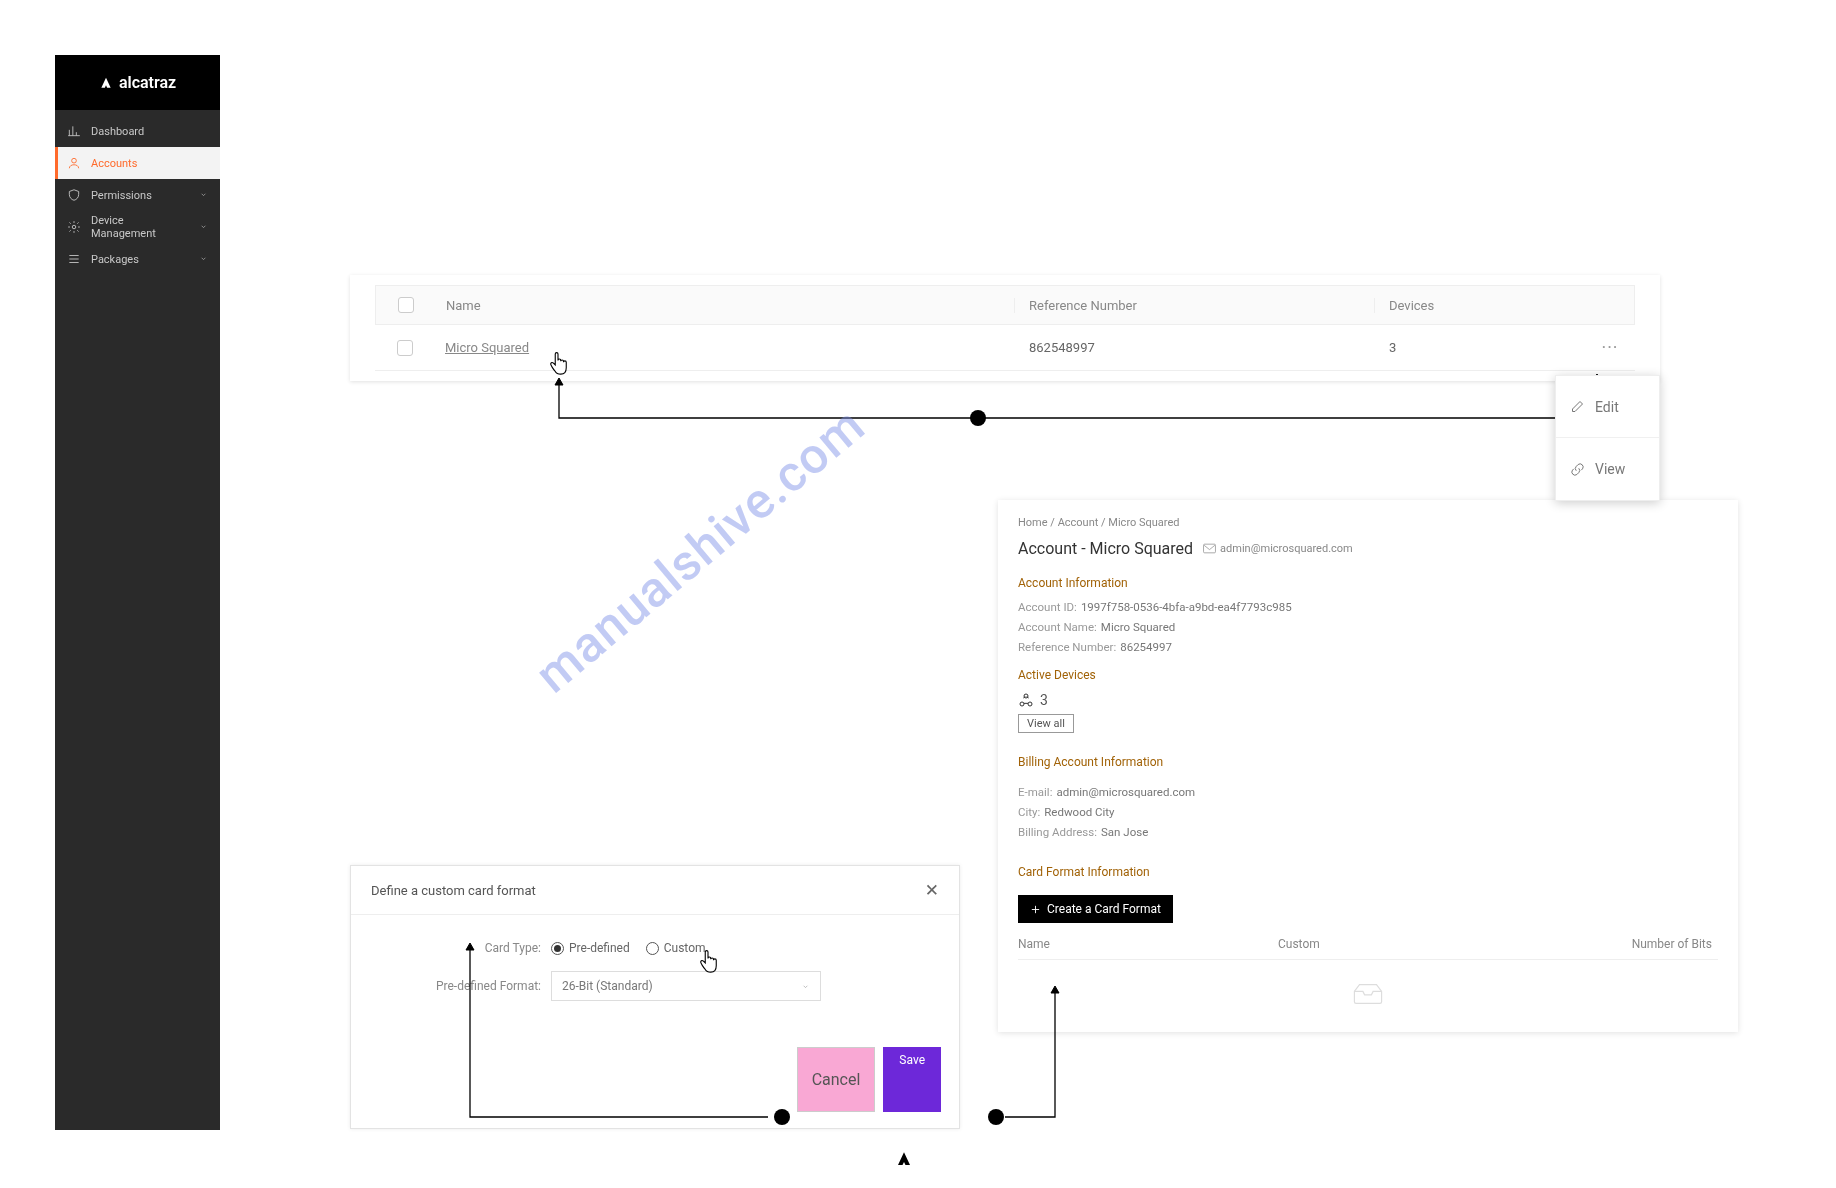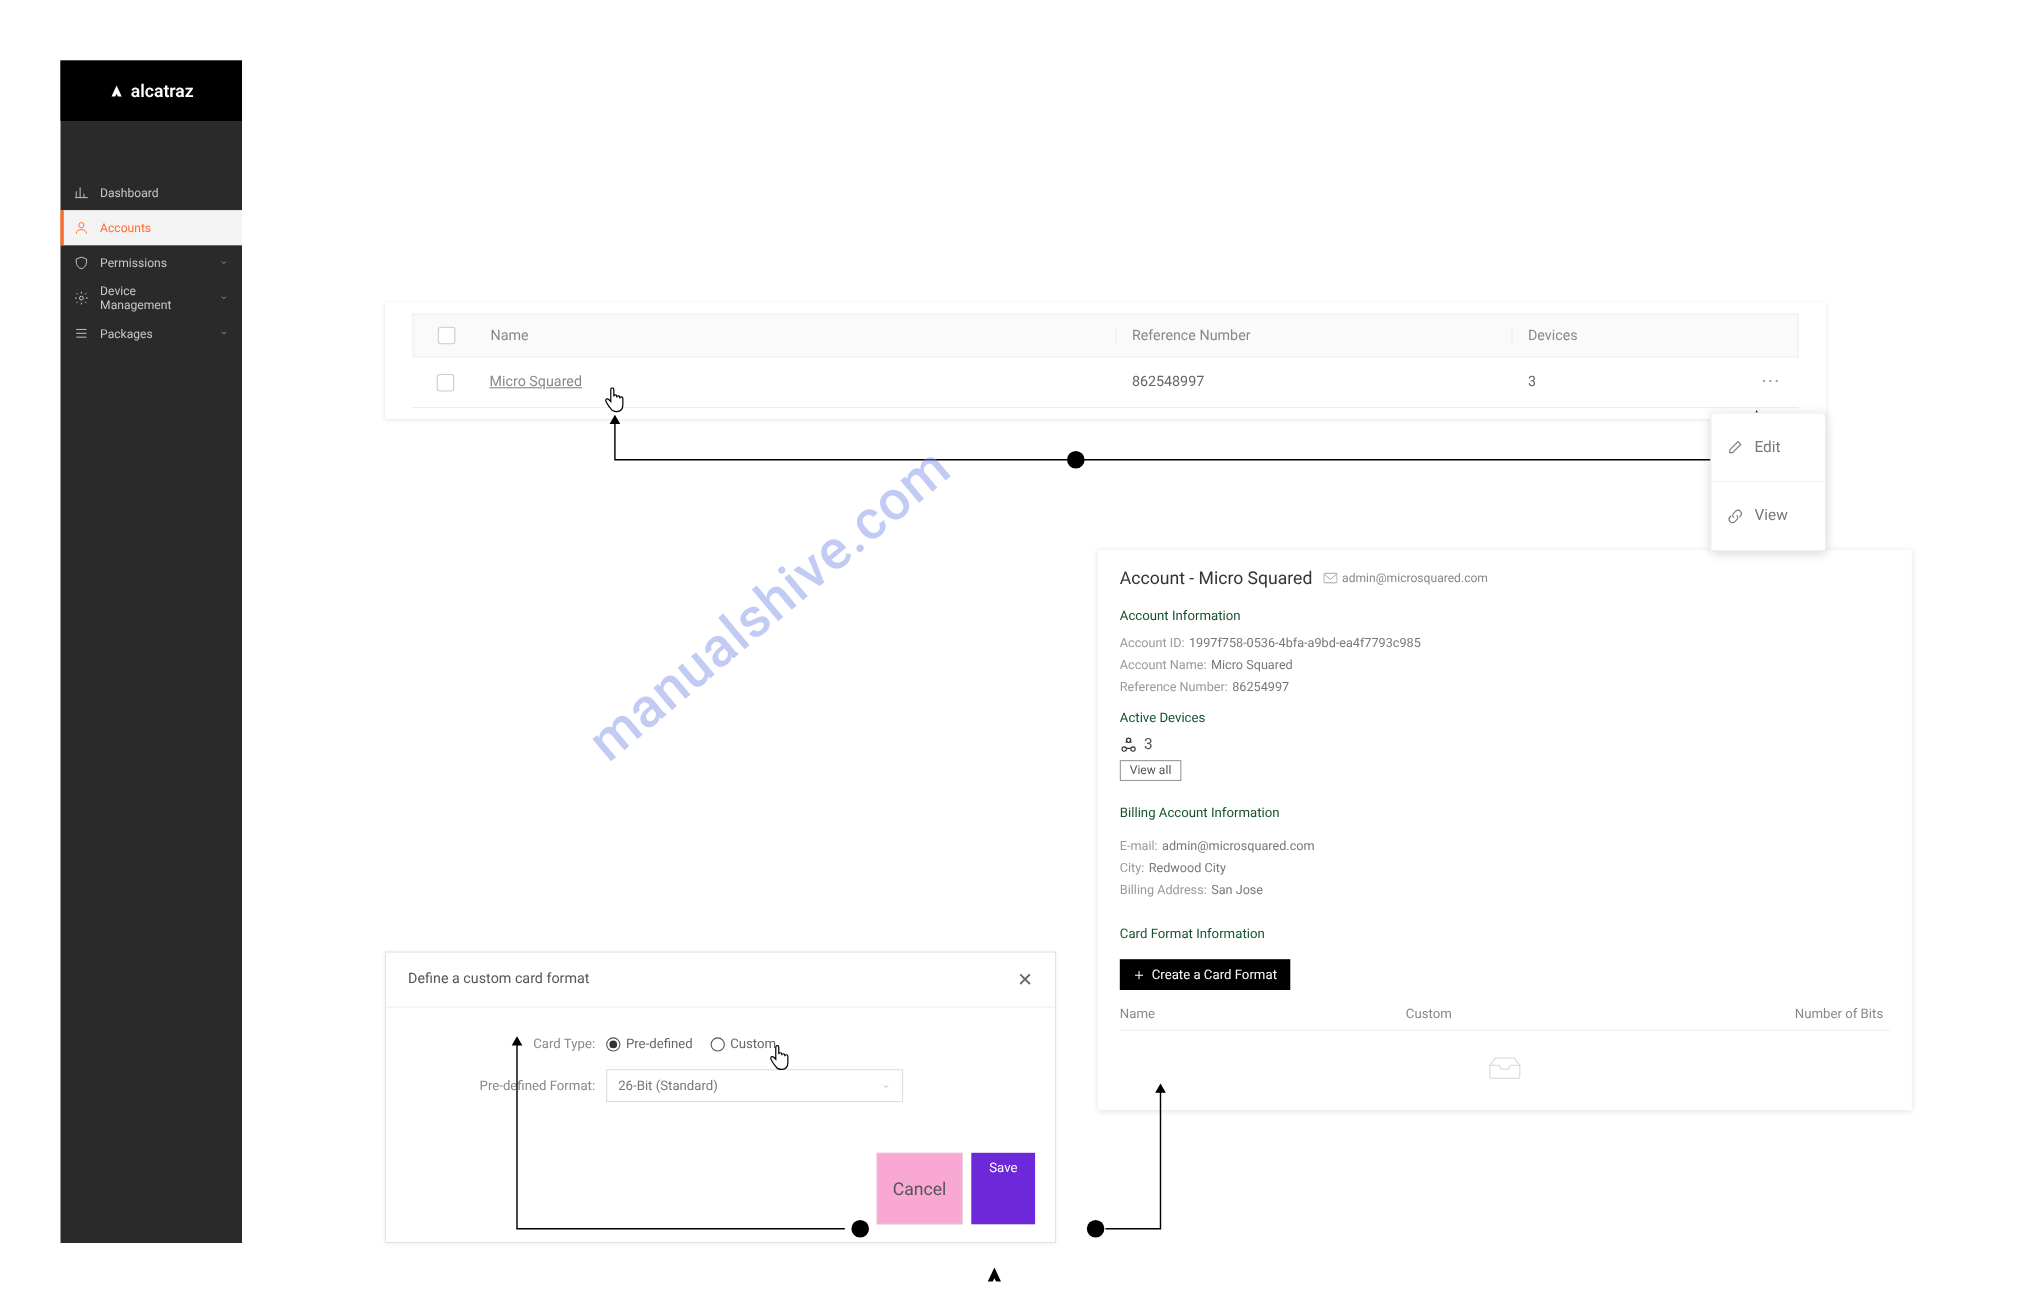--- a/index.html
+++ b/index.html
@@ -22,21 +22,21 @@
     background: #2a2a2a;
   }
   .sidebar-logo {
     height: 55px;
     background: #000;
     display: flex; align-items: center; justify-content: center;
     color: #fff; font-size: 16px; font-weight: 600;
     gap: 6px;
   }
   .sidebar-logo svg { width: 14px; height: 14px; fill: #fff; }
-  .nav { padding-top: 5px; margin-top: 44px; }
+  .nav { padding-top: 5px; }
   .nav-item {
     display: flex; align-items: center;
     height: 32px; padding: 0 12px;
     color: #c8c8c8; font-size: 11px;
     gap: 10px;
     position: relative;
   }
   .nav-item.active {
     background: #f3f3f3; color: #ff6a2b;
   }
@@ -113,21 +113,21 @@
     box-shadow: 0 1px 6px rgba(0,0,0,0.12);
     padding: 16px 20px 24px;
     font-size:12px; color:#555;
   }
   .crumbs { color:#888; font-size:11px; margin-bottom:10px;}
   .crumbs span { color:#888;}
   .detail-title-row { display:flex; align-items:center; gap:10px; margin-bottom:18px; }
   .detail-title { font-size:16px; color:#333; }
   .mail { display:flex; align-items:center; gap:4px; color:#888; font-size:11px;}
   .mail svg{width:13px;height:11px;stroke:#888;fill:none;stroke-width:1.3;}
-  .section-h { font-size:12px; color:#14532d; margin-bottom:10px; margin-top:8px; }
+  .section-h { font-size:12px; color:#a16207; margin-bottom:10px; margin-top:8px; }
   .kv { margin:6px 0; color:#777; font-size:11.5px;}
   .kv .k { color:#999; margin-right:4px;}
   .devices-row { display:flex; align-items:center; gap:6px; margin-top:6px; font-size:14px;}
   .devices-row svg{width:16px;height:16px;stroke:#333;fill:none;stroke-width:1.5;}
   .view-all-btn { display:inline-block; border:1px solid #999; padding:2px 8px; font-size:11px; margin-top:6px; color:#555;}
   .billing-cols { display:flex; margin-top:4px;}
   .billing-cols > div { flex:1; }
   .create-btn {
     background:#000; color:#fff; display:inline-flex; align-items:center;
     gap:6px; padding:7px 12px; font-size:12px; margin-top:6px;
@@ -297,20 +297,27 @@
     </svg>
 </div>
 
 <div class="cursor-hand" style="left:1582px; top:440px;">
   <svg viewBox="0 0 24 28">
       <path d="M9 2v12l-2-2c-1-1-3-1-3 1 0 1 3 6 5 8 1 2 3 3 6 3 4 0 6-3 6-7v-6c0-2-3-2-3 0v-1c0-2-3-2-3 0v-1c0-2-3-2-3 0V2c0-2-3-2-3 0z" fill="#fff" stroke="#000" stroke-width="1.2"></path>
     </svg>
 </div>
 
 <div class="detail">
+  <div class="crumbs">
+    <span>Home</span>
+    <span> / </span>
+    <span>Account</span>
+    <span> / </span>
+    <span>Micro Squared</span>
+  </div>
   <div class="detail-title-row">
     <div class="detail-title">Account - Micro Squared</div>
     <div class="mail">
       <svg viewBox="0 0 24 18">
           <rect x="1" y="1" width="22" height="16" rx="2"></rect>
           <path d="M2 3l10 8 10-8"></path>
         </svg>
       <span>admin@microsquared.com</span>
     </div>
   </div>

